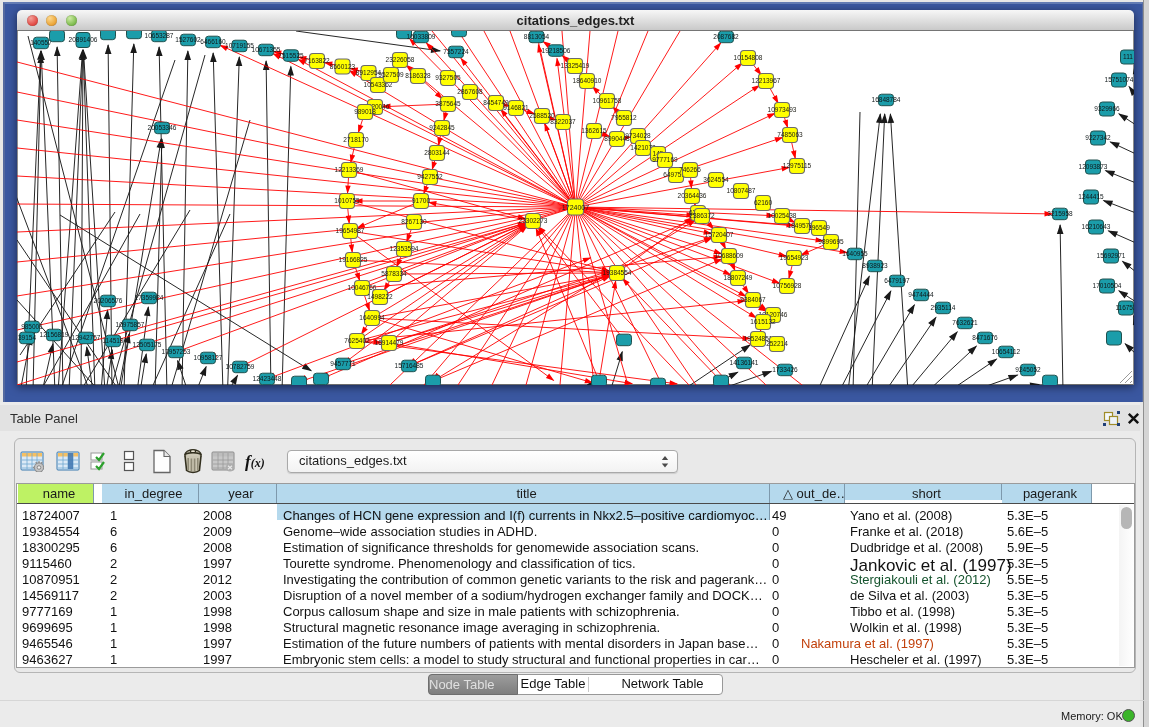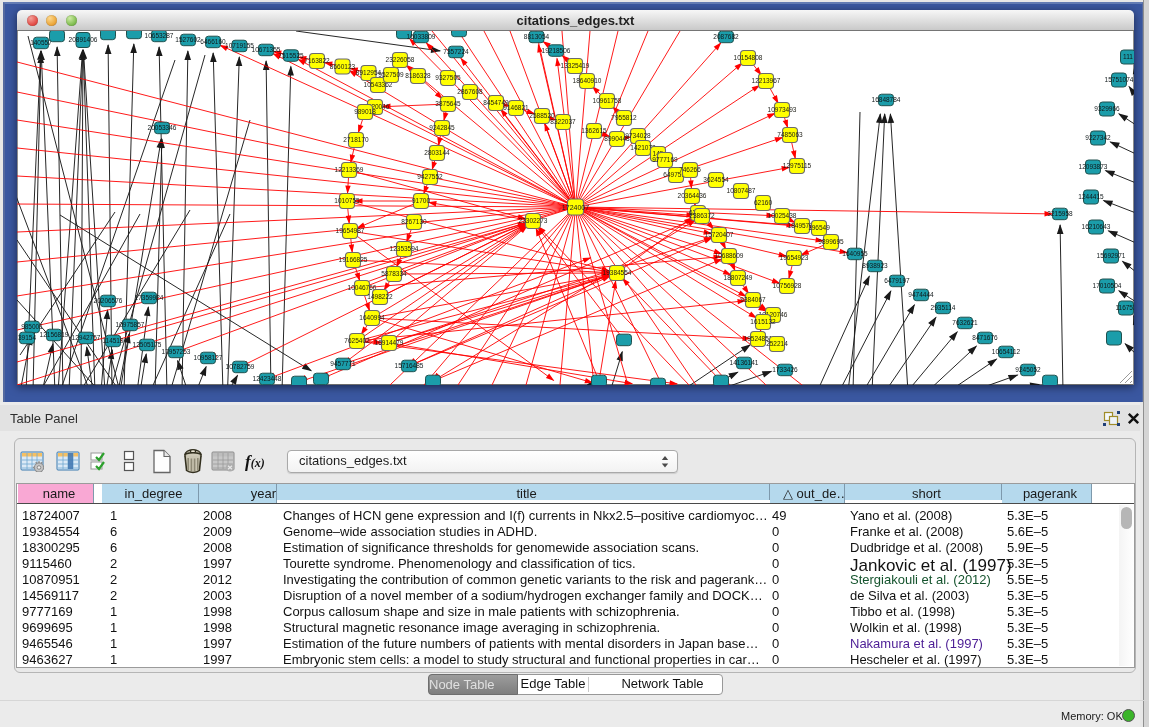--- a/index.html
+++ b/index.html
@@ -389,41 +389,41 @@
 
 <div class="abs" style="left:287px;top:450px;width:391px;height:23px;background:linear-gradient(#ffffff,#f2f2f2);
 border:1px solid #a9a9a9;border-radius:4px;box-sizing:border-box;box-shadow:0 1px 1px rgba(0,0,0,0.12)"></div>
 <div class="abs" style="left:299px;top:453px;font-size:13px;color:#1c1c1c">citations_edges.txt</div>
 <svg class="abs" style="left:658px;top:453px" width="14" height="17" viewBox="0 0 14 17">
 <path d="M7 3L10.2 7H3.8z" fill="#4a4a4a"></path>
     <path d="M7 14.5L10.2 10.5H3.8z" fill="#4a4a4a"></path>
   </svg>
 
 <div class="abs" style="left:16px;top:483px;width:1119px;height:185px;background:#ffffff;border:1px solid #9b9b9b;box-sizing:border-box"></div>
-<div style="position:absolute;left:18px;top:484px;width:76px;height:20px;background:#f9a8d4;border-right:1px solid #7e99ac;box-sizing:border-box;font-size:13px;color:#1a1a1a;text-align:center;line-height:20px;text-indent:7px;overflow:hidden;white-space:nowrap">name</div>
+<div style="position:absolute;left:18px;top:484px;width:76px;height:20px;background:#bef264;border-right:1px solid #7e99ac;box-sizing:border-box;font-size:13px;color:#1a1a1a;text-align:center;line-height:20px;text-indent:7px;overflow:hidden;white-space:nowrap">name</div>
 <div style="position:absolute;left:102px;top:484px;width:97px;height:20px;background:#b5d9ed;border-right:1px solid #7e99ac;box-sizing:border-box;font-size:13px;color:#1a1a1a;text-align:center;line-height:20px;text-indent:7px;overflow:hidden;white-space:nowrap">in_degree</div>
-<div style="position:absolute;left:199px;top:484px;width:78px;height:20px;background:#b5d9ed;border-right:1px solid #7e99ac;box-sizing:border-box;font-size:13px;color:#1a1a1a;text-align:right;line-height:20px;text-indent:7px;overflow:hidden;white-space:nowrap">year</div>
-<div style="position:absolute;left:277px;top:484px;width:493px;height:16px;background:#b5d9ed;border-right:1px solid #7e99ac;box-sizing:border-box;font-size:13px;color:#1a1a1a;text-align:center;line-height:20px;text-indent:7px;overflow:hidden;white-space:nowrap">title</div>
+<div style="position:absolute;left:199px;top:484px;width:78px;height:20px;background:#b5d9ed;border-right:1px solid #7e99ac;box-sizing:border-box;font-size:13px;color:#1a1a1a;text-align:center;line-height:20px;text-indent:7px;overflow:hidden;white-space:nowrap">year</div>
+<div style="position:absolute;left:277px;top:484px;width:493px;height:36px;background:#b5d9ed;border-right:1px solid #7e99ac;box-sizing:border-box;font-size:13px;color:#1a1a1a;text-align:center;line-height:20px;text-indent:7px;overflow:hidden;white-space:nowrap">title</div>
 <div style="position:absolute;left:770px;top:484px;width:75px;height:20px;background:#b5d9ed;border-right:1px solid #7e99ac;box-sizing:border-box;font-size:13px;color:#1a1a1a;text-align:left;line-height:20px;padding-left:6px;text-indent:7px;overflow:hidden;white-space:nowrap">△ out_de…</div>
 <div style="position:absolute;left:845px;top:484px;width:157px;height:16px;background:#b5d9ed;border-right:1px solid #7e99ac;box-sizing:border-box;font-size:13px;color:#1a1a1a;text-align:center;line-height:20px;text-indent:7px;overflow:hidden;white-space:nowrap">short</div>
 <div style="position:absolute;left:1002px;top:484px;width:90px;height:20px;background:#b5d9ed;border-right:1px solid #7e99ac;box-sizing:border-box;font-size:13px;color:#1a1a1a;text-align:center;line-height:20px;text-indent:7px;overflow:hidden;white-space:nowrap">pagerank</div>
 <div class="abs" style="left:17px;top:503px;width:1117px;height:1px;background:#4a4a4a"></div>
 <div style="position:absolute;left:22px;top:508px;font-size:13px;color:#111;white-space:nowrap">18724007</div>
 <div style="position:absolute;left:110px;top:508px;font-size:13px;color:#111;white-space:nowrap">1</div>
 <div style="position:absolute;left:203px;top:508px;font-size:13px;color:#111;white-space:nowrap">2008</div>
 <div style="position:absolute;left:283px;top:508px;font-size:13px;color:#111;white-space:nowrap">Changes of HCN gene expression and I(f) currents in Nkx2.5–positive cardiomyoc…</div>
 <div style="position:absolute;left:772px;top:508px;font-size:13px;color:#111;white-space:nowrap">49</div>
 <div style="position:absolute;left:850px;top:508px;font-size:13px;color:#111;white-space:nowrap">Yano et al. (2008)</div>
 <div style="position:absolute;left:1007px;top:508px;font-size:13px;color:#111;white-space:nowrap">5.3E–5</div>
 <div style="position:absolute;left:22px;top:524px;font-size:13px;color:#111;white-space:nowrap">19384554</div>
 <div style="position:absolute;left:110px;top:524px;font-size:13px;color:#111;white-space:nowrap">6</div>
 <div style="position:absolute;left:203px;top:524px;font-size:13px;color:#111;white-space:nowrap">2009</div>
 <div style="position:absolute;left:283px;top:524px;font-size:13px;color:#111;white-space:nowrap">Genome–wide association studies in ADHD.</div>
 <div style="position:absolute;left:772px;top:524px;font-size:13px;color:#111;white-space:nowrap">0</div>
-<div style="position:absolute;left:850px;top:524px;font-size:13px;color:#111;white-space:nowrap">Franke et al. (2008)</div>
+<div style="position:absolute;left:850px;top:524px;font-size:13px;color:#111;white-space:nowrap">Franke et al. (2018)</div>
 <div style="position:absolute;left:1007px;top:524px;font-size:13px;color:#111;white-space:nowrap">5.6E–5</div>
 <div style="position:absolute;left:22px;top:540px;font-size:13px;color:#111;white-space:nowrap">18300295</div>
 <div style="position:absolute;left:110px;top:540px;font-size:13px;color:#111;white-space:nowrap">6</div>
 <div style="position:absolute;left:203px;top:540px;font-size:13px;color:#111;white-space:nowrap">2008</div>
 <div style="position:absolute;left:283px;top:540px;font-size:13px;color:#111;white-space:nowrap">Estimation of significance thresholds for genomewide association scans.</div>
 <div style="position:absolute;left:772px;top:540px;font-size:13px;color:#111;white-space:nowrap">0</div>
 <div style="position:absolute;left:850px;top:540px;font-size:13px;color:#111;white-space:nowrap">Dudbridge et al. (2008)</div>
 <div style="position:absolute;left:1007px;top:540px;font-size:13px;color:#111;white-space:nowrap">5.9E–5</div>
 <div style="position:absolute;left:22px;top:556px;font-size:13px;color:#111;white-space:nowrap">9115460</div>
 <div style="position:absolute;left:110px;top:556px;font-size:13px;color:#111;white-space:nowrap">2</div>
@@ -458,21 +458,21 @@
 <div style="position:absolute;left:203px;top:620px;font-size:13px;color:#111;white-space:nowrap">1998</div>
 <div style="position:absolute;left:283px;top:620px;font-size:13px;color:#111;white-space:nowrap">Structural magnetic resonance image averaging in schizophrenia.</div>
 <div style="position:absolute;left:772px;top:620px;font-size:13px;color:#111;white-space:nowrap">0</div>
 <div style="position:absolute;left:850px;top:620px;font-size:13px;color:#111;white-space:nowrap">Wolkin et al. (1998)</div>
 <div style="position:absolute;left:1007px;top:620px;font-size:13px;color:#111;white-space:nowrap">5.3E–5</div>
 <div style="position:absolute;left:22px;top:636px;font-size:13px;color:#111;white-space:nowrap">9465546</div>
 <div style="position:absolute;left:110px;top:636px;font-size:13px;color:#111;white-space:nowrap">1</div>
 <div style="position:absolute;left:203px;top:636px;font-size:13px;color:#111;white-space:nowrap">1997</div>
 <div style="position:absolute;left:283px;top:636px;font-size:13px;color:#111;white-space:nowrap">Estimation of the future numbers of patients with mental disorders in Japan base…</div>
 <div style="position:absolute;left:772px;top:636px;font-size:13px;color:#111;white-space:nowrap">0</div>
-<div style="position:absolute;left:850px;top:636px;font-size:13px;color:#4c1d95;white-space:nowrap">Nakamura et al. (1997)</div>
+<div style="position:absolute;left:801px;top:636px;font-size:13px;color:#c2410c;white-space:nowrap">Nakamura et al. (1997)</div>
 <div style="position:absolute;left:1007px;top:636px;font-size:13px;color:#111;white-space:nowrap">5.3E–5</div>
 <div style="position:absolute;left:22px;top:652px;font-size:13px;color:#111;white-space:nowrap">9463627</div>
 <div style="position:absolute;left:110px;top:652px;font-size:13px;color:#111;white-space:nowrap">1</div>
 <div style="position:absolute;left:203px;top:652px;font-size:13px;color:#111;white-space:nowrap">1997</div>
 <div style="position:absolute;left:283px;top:652px;font-size:13px;color:#111;white-space:nowrap">Embryonic stem cells: a model to study structural and functional properties in car…</div>
 <div style="position:absolute;left:772px;top:652px;font-size:13px;color:#111;white-space:nowrap">0</div>
 <div style="position:absolute;left:850px;top:652px;font-size:13px;color:#111;white-space:nowrap">Hescheler et al. (1997)</div>
 <div style="position:absolute;left:1007px;top:652px;font-size:13px;color:#111;white-space:nowrap">5.3E–5</div>
 
 <div class="abs" style="left:1119px;top:505px;width:15px;height:161px;background:linear-gradient(90deg,#f4f4f4,#ffffff)"></div>

